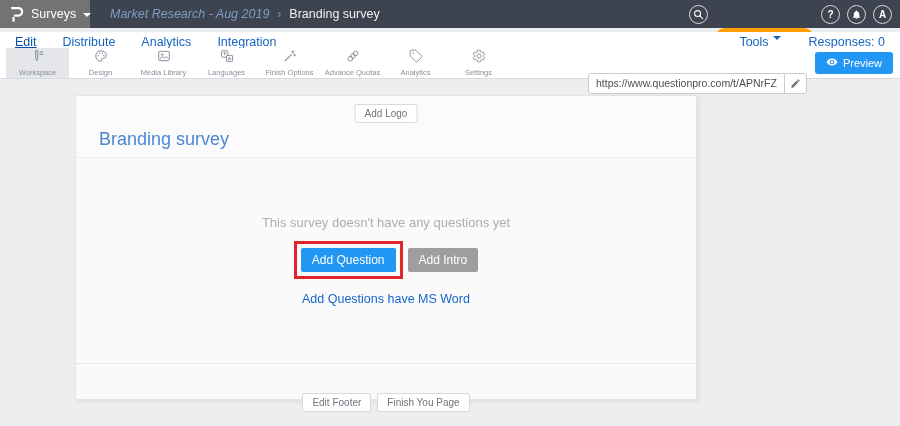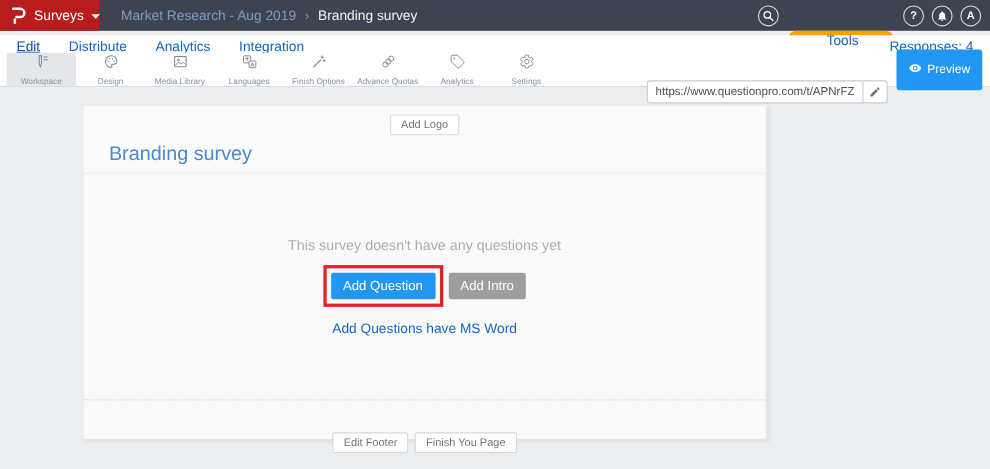--- a/index.html
+++ b/index.html
@@ -1,50 +1,50 @@
 <!DOCTYPE html>
 <html><head>
 <meta charset="utf-8">
 <style>
   * { margin:0; padding:0; box-sizing:border-box; }
   html,body { width:900px; height:426px; font-family:"Liberation Sans", sans-serif; background:#eceef0; overflow:hidden; position:relative; }
 
   
   .header { position:absolute; top:0; left:0; width:900px; height:28px; background:#3d4450; display:flex; align-items:center; }
-  .logo-block { width:90px; height:28px; background:#b91c1c; display:flex; align-items:center; padding-left:9px; gap:7px; cursor:pointer; }
+  .logo-block { width:90px; height:28px; background:#737373; display:flex; align-items:center; padding-left:9px; gap:7px; cursor:pointer; }
   .logo-glyph { width:15px; height:18px; display:flex; align-items:center; }
   .app-menu-label { color:#fff; font-size:12.5px; }
   .caret-down { width:0; height:0; border-left:4px solid transparent; border-right:4px solid transparent; border-top:4px solid #fff; margin-top:1px; }
   .breadcrumb { display:flex; align-items:center; gap:8px; margin-left:20px; font-size:12.5px; }
-  .crumb-parent { color:#7e9cc4; cursor:pointer; }
+  .crumb-parent { color:#7e9cc4; cursor:pointer;font-style:italic; }
   .crumb-sep { color:#8a909b; font-size:12px; }
   .crumb-current { color:#eef1f4; }
   .header-actions { margin-left:auto; display:flex; align-items:center; gap:7px; padding-right:8px; }
   .hdr-circle { width:19px; height:19px; border-radius:50%; border:1.5px solid #d7dade; color:#fff; display:flex; align-items:center; justify-content:center; font-size:10px; font-weight:bold; cursor:pointer; background:transparent; }
   .upgrade-btn { background:#ffa000; color:#fff; border:none; border-radius:11px; height:20px; padding:0 14px; font-size:11px; font-weight:bold; cursor:pointer; font-family:"Liberation Sans",sans-serif;margin-top:48px; }
 
   
   .nav { position:absolute; top:32px; left:0; width:900px; height:20px; background:#fff; border-bottom:1px solid #e4e6e8; display:flex; align-items:center; padding:0 15px; font-size:12.5px; color:#1565c0; }
   .nav-item { margin-right:26px; cursor:pointer; }
   .nav-item.active { color:#0c4ea3; text-decoration:underline; }
   .nav-right { margin-left:auto; display:flex; align-items:center; gap:28px; }
-  .tools-menu { display:flex; align-items:flex-start; gap:4px; cursor:pointer;flex-direction:column; }
+  .tools-menu { display:flex; align-items:flex-start; gap:4px; cursor:pointer; }
   .caret-down-blue { width:0; height:0; border-left:4px solid transparent; border-right:4px solid transparent; border-top:4px solid #1565c0; margin-top:1px; }
 
   
   .toolbar { position:absolute; top:48px; left:0; width:900px; height:31px; background:#fff; border-bottom:1px solid #d6d9dd; display:flex; align-items:stretch; padding-left:6px; }
   .tool { width:63px; display:flex; flex-direction:column; align-items:center; justify-content:center; gap:1px; cursor:pointer; color:#7d8596; }
   .tool.active { background:#e4e6e9; }
   .tool svg { width:14px; height:14px; }
   .tool-label { font-size:7.5px; color:#8b9099; white-space:nowrap; }
   .toolbar-right { margin-left:auto; display:flex; align-items:center; gap:8px; padding-right:7px; }
   .url-box { display:flex; align-items:center; height:21px; background:#fff; border:1px solid #c8ccd1; border-radius:3px; overflow:hidden;margin-top:40px; }
   .url-text { font-size:10.5px; color:#4a4f55; padding:0 7px; white-space:nowrap; }
   .url-edit { border-left:1px solid #c8ccd1; width:22px; height:21px; display:flex; align-items:center; justify-content:center; cursor:pointer; color:#6f757d; font-size:11px; }
-  .preview-btn { height:37px; background:#2196f3; color:#fff; border:none; border-radius:3px; font-size:11px; padding:0 11px; display:flex; align-items:center; gap:5px; cursor:pointer; font-family:"Liberation Sans",sans-serif; }
+  .preview-btn { height:22px; background:#2196f3; color:#fff; border:none; border-radius:3px; font-size:11px; padding:0 11px; display:flex; align-items:center; gap:5px; cursor:pointer; font-family:"Liberation Sans",sans-serif; }
   .preview-btn svg { width:12px; height:12px; }
 
   
   .card { position:absolute; left:75px; top:95px; width:622px; height:305px; background:#fafafb; border:1px solid #e3e5e8; box-shadow:2px 2px 4px rgba(0,0,0,0.07); }
   .card-header { position:relative; height:62px; border-bottom:1px solid #ededef; background:#fbfbfc; }
   .add-logo-btn { position:absolute; top:8px; left:50%; transform:translateX(-50%); font-size:10px; color:#6f757d; background:#fff; border:1px solid #d6d9dd; border-radius:2px; padding:3px 9px; cursor:pointer; font-family:"Liberation Sans",sans-serif; }
   .card-title { position:absolute; left:23px; bottom:7px; font-size:18px; color:#4a88d2; }
   .card-body { height:205px; text-align:center; padding-top:57px; }
   .empty-msg { font-size:13px; color:#a9aeb5; }
   .btn-row { margin-top:11px; display:flex; align-items:center; justify-content:center; }
@@ -95,21 +95,21 @@
 <div class="nav">
   <span class="nav-item active">Edit</span>
   <span class="nav-item">Distribute</span>
   <span class="nav-item">Analytics</span>
   <span class="nav-item">Integration</span>
   <div class="nav-right">
     <span class="tools-menu">
       <span>Tools</span>
       <span class="caret-down-blue"></span>
     </span>
-    <span>Responses: 4</span>
+    <span>Responses: 0</span>
   </div>
 </div>
 
 <div class="toolbar">
   <div class="tool active">
     <span>
       <svg viewBox="0 0 24 24" width="14" height="14">
           <path d="M8 3v13l1.7 4 1.7-4V3z" fill="none" stroke="#7d8596" stroke-width="1.6"></path>
           <line x1="14.5" y1="5" x2="21" y2="5" stroke="#7d8596" stroke-width="1.6"></line>
           <line x1="14.5" y1="9" x2="21" y2="9" stroke="#7d8596" stroke-width="1.6"></line>

